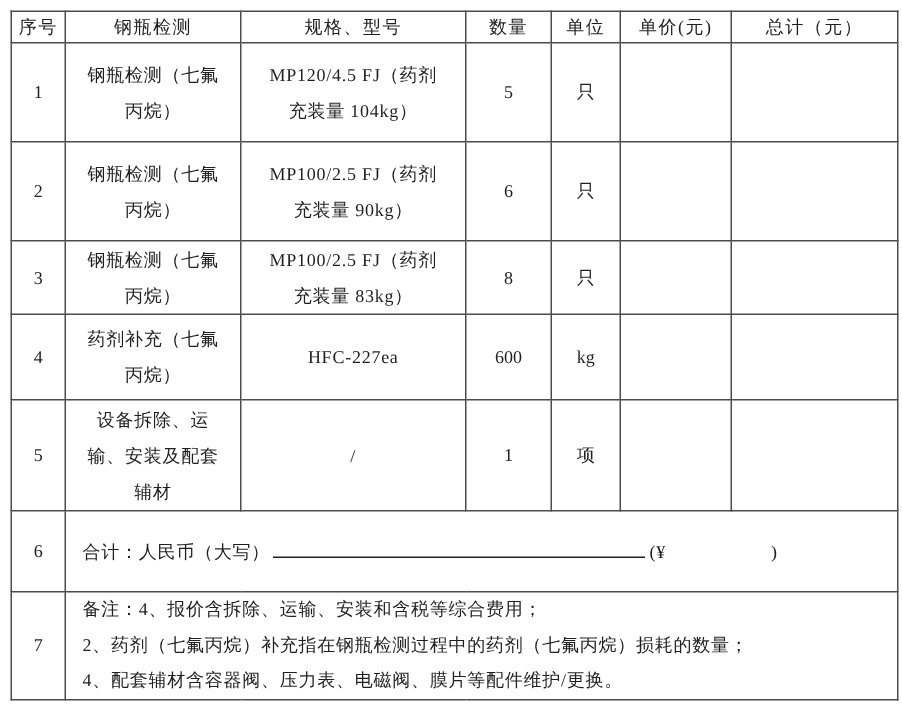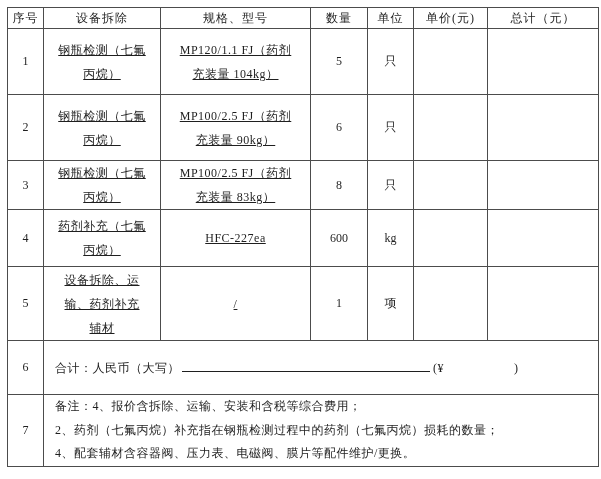--- a/index.html
+++ b/index.html
@@ -36,21 +36,20 @@
   tr.r-tall2 { height: 66px; }
   tr.r-mid   { height: 49px; }
   tr.r-mid2  { height: 57px; }
   tr.r-big   { height: 74px; }
   tr.r-sum   { height: 54px; }
   tr.r-note  { height: 71px; }
   .pre {
     white-space: pre-line;
     line-height: 2.0;
     letter-spacing: 0.5px;
-    text-decoration: underline;
   }
   td.left-cell {
     text-align: left;
     padding-left: 11px;
     padding-right: 6px;
   }
   .blank-line {
     display: inline-block;
     width: 248px;
     height: 13px;
@@ -79,33 +78,33 @@
     <col style="width:150px">
     <col style="width:57px">
     <col style="width:46px">
     <col style="width:74px">
     <col style="width:111px">
   </colgroup>
 
   <tbody>
       <tr>
     <th>序号</th>
-    <th>设备拆除</th>
+    <th>钢瓶检测</th>
     <th>规格、型号</th>
     <th>数量</th>
     <th>单位</th>
     <th>单价(元)</th>
     <th>总计（元）</th>
   </tr>
 
   <tr class="r-tall">
     <td>1</td>
     <td class="pre">钢瓶检测（七氟
 丙烷）</td>
-    <td class="pre">MP120/1.1 FJ（药剂
+    <td class="pre">MP120/4.5 FJ（药剂
 充装量 104kg）</td>
     <td>5</td>
     <td>只</td>
     <td></td>
     <td></td>
   </tr>
 
   <tr class="r-tall2">
     <td>2</td>
     <td class="pre">钢瓶检测（七氟
@@ -137,21 +136,21 @@
     <td class="pre">HFC-227ea</td>
     <td>600</td>
     <td>kg</td>
     <td></td>
     <td></td>
   </tr>
 
   <tr class="r-big">
     <td>5</td>
     <td class="pre">设备拆除、运
-输、药剂补充
+输、安装及配套
 辅材</td>
     <td class="pre">/</td>
     <td>1</td>
     <td>项</td>
     <td></td>
     <td></td>
   </tr>
 
   <tr class="r-sum">
     <td>6</td>

